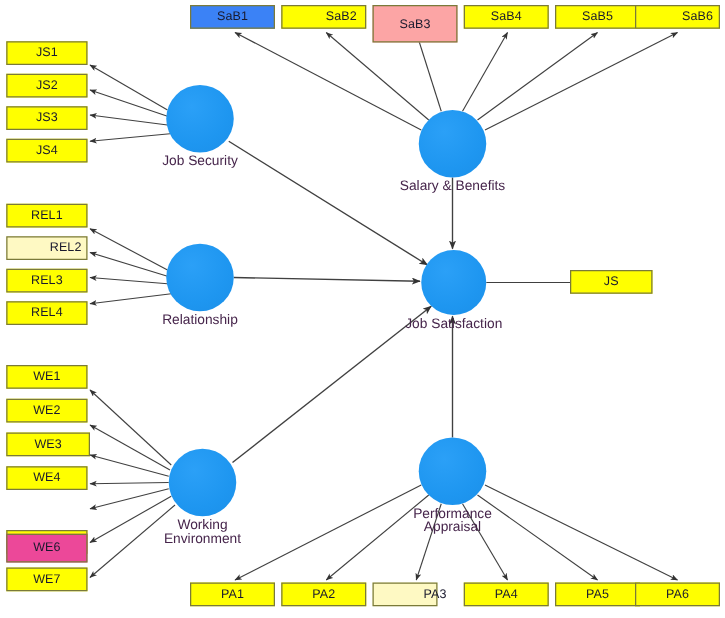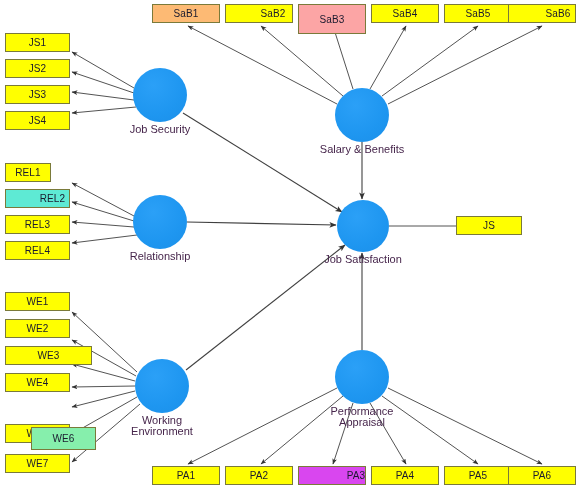--- a/index.html
+++ b/index.html
@@ -129,54 +129,54 @@
       </div>
       <div class="indicator" style="left: 5px; top: 59px; width: 65px; height: 19px; background: rgb(255, 255, 0); border-color: rgb(122, 122, 58);">
         <span>JS2</span>
       </div>
       <div class="indicator" style="left: 5px; top: 85px; width: 65px; height: 19px; background: rgb(255, 255, 0); border-color: rgb(122, 122, 58);">
         <span>JS3</span>
       </div>
       <div class="indicator" style="left: 5px; top: 111px; width: 65px; height: 19px; background: rgb(255, 255, 0); border-color: rgb(122, 122, 58);">
         <span>JS4</span>
       </div>
-      <div class="indicator" style="left: 5px; top: 163px; width: 46px; height: 19px; background: rgb(255, 255, 0); border-color: rgb(122, 122, 58);">
+      <div class="indicator" style="left: 5px; top: 163px; width: 65px; height: 19px; background: rgb(255, 255, 0); border-color: rgb(122, 122, 58);">
         <span>REL1</span>
       </div>
-      <div class="indicator" style="left: 5px; top: 189px; width: 65px; height: 19px; background: #5eead4; border-color: rgb(122, 122, 58); padding-left: 30px;">
+      <div class="indicator" style="left: 5px; top: 189px; width: 65px; height: 19px; background: #fef9c3; border-color: rgb(122, 122, 58); padding-left: 30px;">
         <span>REL2</span>
       </div>
       <div class="indicator" style="left: 5px; top: 215px; width: 65px; height: 19px; background: rgb(255, 255, 0); border-color: rgb(122, 122, 58);">
         <span>REL3</span>
       </div>
       <div class="indicator" style="left: 5px; top: 241px; width: 65px; height: 19px; background: rgb(255, 255, 0); border-color: rgb(122, 122, 58);">
         <span>REL4</span>
       </div>
       <div class="indicator" style="left: 5px; top: 292px; width: 65px; height: 19px; background: rgb(255, 255, 0); border-color: rgb(122, 122, 58);">
         <span>WE1</span>
       </div>
       <div class="indicator" style="left: 5px; top: 319px; width: 65px; height: 19px; background: rgb(255, 255, 0); border-color: rgb(122, 122, 58);">
         <span>WE2</span>
       </div>
-      <div class="indicator" style="left: 5px; top: 346px; width: 87px; height: 19px; background: rgb(255, 255, 0); border-color: rgb(122, 122, 58);">
+      <div class="indicator" style="left: 5px; top: 346px; width: 67px; height: 19px; background: rgb(255, 255, 0); border-color: rgb(122, 122, 58);">
         <span>WE3</span>
       </div>
       <div class="indicator" style="left: 5px; top: 373px; width: 65px; height: 19px; background: rgb(255, 255, 0); border-color: rgb(122, 122, 58);">
         <span>WE4</span>
       </div>
       <div class="indicator" style="left: 5px; top: 400px; width: 65px; height: 19px; background: rgb(255, 255, 0); border-color: rgb(122, 122, 58); margin-top: 24px;">
         <span>WE5</span>
       </div>
-      <div class="indicator" style="left: 5px; top: 427px; width: 65px; height: 23px; background: #86efac; border-color: rgb(122, 122, 58); margin-left: 26px;">
+      <div class="indicator" style="left: 5px; top: 427px; width: 65px; height: 23px; background: #ec4899; border-color: rgb(122, 122, 58);">
         <span>WE6</span>
       </div>
       <div class="indicator" style="left: 5px; top: 454px; width: 65px; height: 19px; background: rgb(255, 255, 0); border-color: rgb(122, 122, 58);">
         <span>WE7</span>
       </div>
-      <div class="indicator" style="left: 152px; top: 4px; width: 68px; height: 19px; background: #fdba74; border-color: rgb(122, 122, 58);">
+      <div class="indicator" style="left: 152px; top: 4px; width: 68px; height: 19px; background: #3b82f6; border-color: rgb(122, 122, 58);">
         <span>SaB1</span>
       </div>
       <div class="indicator" style="left: 225px; top: 4px; width: 68px; height: 19px; background: rgb(255, 255, 0); border-color: rgb(122, 122, 58); padding-left: 28px;">
         <span>SaB2</span>
       </div>
       <div class="indicator" style="left: 298px; top: 4px; width: 68px; height: 30px; background: #fca5a5; border-color: rgb(122, 122, 58); justify-content: center;">
         <span>SaB3</span>
       </div>
       <div class="indicator" style="left: 371px; top: 4px; width: 68px; height: 19px; background: rgb(255, 255, 0); border-color: rgb(122, 122, 58);">
         <span>SaB4</span>
@@ -186,21 +186,21 @@
       </div>
       <div class="indicator" style="left: 508px; top: 4px; width: 68px; height: 19px; background: rgb(255, 255, 0); border-color: rgb(122, 122, 58); padding-left: 32px;">
         <span>SaB6</span>
       </div>
       <div class="indicator" style="left: 152px; top: 466px; width: 68px; height: 19px; background: rgb(255, 255, 0); border-color: rgb(122, 122, 58);">
         <span>PA1</span>
       </div>
       <div class="indicator" style="left: 225px; top: 466px; width: 68px; height: 19px; background: rgb(255, 255, 0); border-color: rgb(122, 122, 58);">
         <span>PA2</span>
       </div>
-      <div class="indicator" style="left: 298px; top: 466px; width: 68px; height: 19px; background: #d946ef; border-color: rgb(122, 122, 58); padding-left: 48px;">
+      <div class="indicator" style="left: 298px; top: 466px; width: 52px; height: 19px; background: #fef9c3; border-color: rgb(122, 122, 58); padding-left: 48px;">
         <span>PA3</span>
       </div>
       <div class="indicator" style="left: 371px; top: 466px; width: 68px; height: 19px; background: rgb(255, 255, 0); border-color: rgb(122, 122, 58);">
         <span>PA4</span>
       </div>
       <div class="indicator" style="left: 444px; top: 466px; width: 68px; height: 19px; background: rgb(255, 255, 0); border-color: rgb(122, 122, 58);">
         <span>PA5</span>
       </div>
       <div class="indicator" style="left: 508px; top: 466px; width: 68px; height: 19px; background: rgb(255, 255, 0); border-color: rgb(122, 122, 58);">
         <span>PA6</span>

